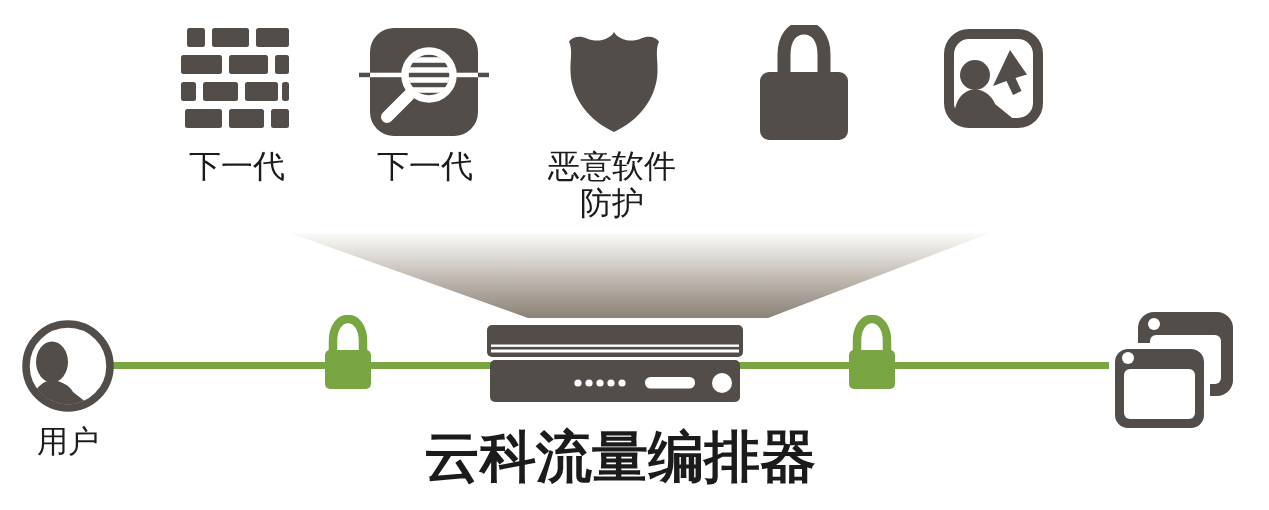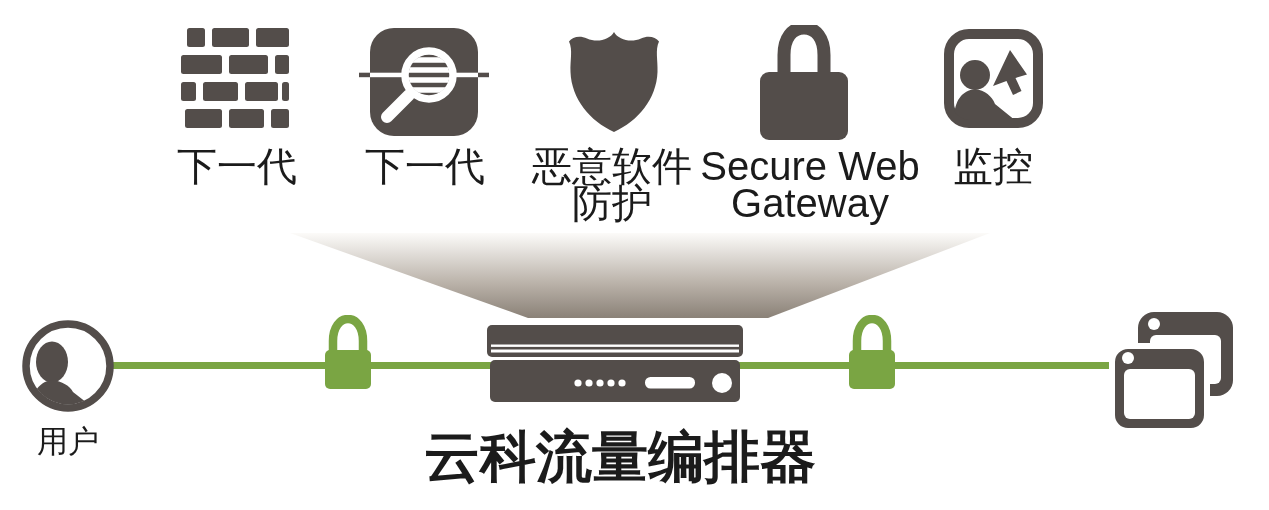--- a/index.html
+++ b/index.html
@@ -3,21 +3,21 @@
 <meta charset="utf-8">
 <style>
   html,body{margin:0;padding:0;background:#fff;}
   .canvas{position:relative;width:1269px;height:510px;background:#fff;overflow:hidden;
           font-family:"Liberation Sans","DejaVu Sans",sans-serif;}
   .abs{position:absolute;}
   .funnel{left:290px;top:233px;width:700px;height:85px;
           background:linear-gradient(180deg, #fcfbf9 0%, #b9b1a8 60%, #8a8177 100%);
           clip-path:polygon(0 0, 100% 0, 68.3% 100%, 34% 100%);}
   .hline{left:110px;top:362px;width:1010px;height:7px;background:var(--green);}
-  .svc-label{width:240px;text-align:center;font-size:40px;line-height:37px;color:var(--text);
+  .svc-label{width:240px;text-align:center;font-size:32px;line-height:37px;color:var(--text);
              font-weight:500;}
   .svc-label span{display:block;}
   .end-label{font-size:31px;color:var(--text);font-weight:500;text-align:center;width:140px;}
   .title{left:420px;top:420px;width:400px;text-align:center;font-size:56px;font-weight:700;color:var(--text);}
 </style>
 </head>
 <body>
 
 <div class="canvas">
 
@@ -91,26 +91,21 @@
   <div class="abs svc-label" style="left:117px;top:148px;">
     <span>下一代</span>
   </div>
   <div class="abs svc-label" style="left:305px;top:148px;">
     <span>下一代</span>
   </div>
   <div class="abs svc-label" style="left:492px;top:148px;text-align:center;">
     <span>恶意软件</span>
     <span>防护</span>
   </div>
-  <div class="abs svc-label" style="left:690px;top:148px;">
-    <span>Secure Web</span>
-    <span>Gateway</span>
-  </div>
   <div class="abs svc-label" style="left:873px;top:148px;">
-    <span>监控</span>
   </div>
 
   <svg class="abs" style="left:20px;top:318px;" width="96" height="96" viewBox="0 0 96 96">
     <defs>
         <clipPath id="userclip">
           <circle cx="48" cy="48" r="38.5"></circle>
         </clipPath>
       </defs>
     <circle cx="48" cy="48" r="42" fill="#fff" style="stroke:var(--dark)" stroke-width="7.5"></circle>
     <g clip-path="url(#userclip)">

